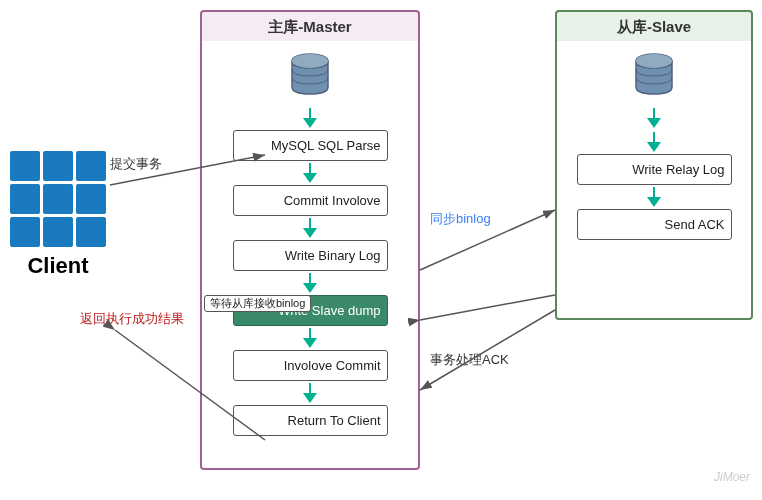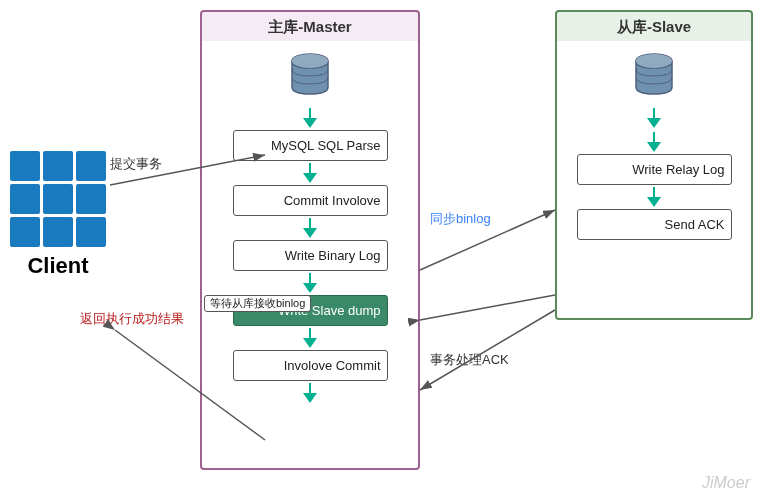--- a/index.html
+++ b/index.html
@@ -193,23 +193,23 @@
       border-radius: 3px;
       padding: 0 5px;
       font-size: 11px;
       color: #222;
       white-space: nowrap;
     }
 
     
     .watermark {
       position: absolute;
-      bottom: 8px;
+      bottom: 16px;
       right: 12px;
-      font-size: 16px;
+      font-size: 12px;
       color: #ccc;
       font-style: italic;
     }
   </style>
 </head>
 <body>
 
 <div class="client-area">
   <div class="client-grid">
     <div class="client-cell"></div>
@@ -275,20 +275,21 @@
       <div class="arrow-line-down"></div>
       <div class="arrow-down"></div>
     </div>
 
     <div class="flow-box">Involove Commit</div>
     <div class="arrow-wrapper">
       <div class="arrow-line-down"></div>
       <div class="arrow-down"></div>
     </div>
 
+    <div class="flow-box">Return To Client</div>
   </div>
 </div>
 
 <div class="wait-label">等待从库接收binlog</div>
 
 <div class="slave-box">
   <div class="slave-title">从库-Slave</div>
   <div class="slave-flow">
 
     <div class="db-icon">

